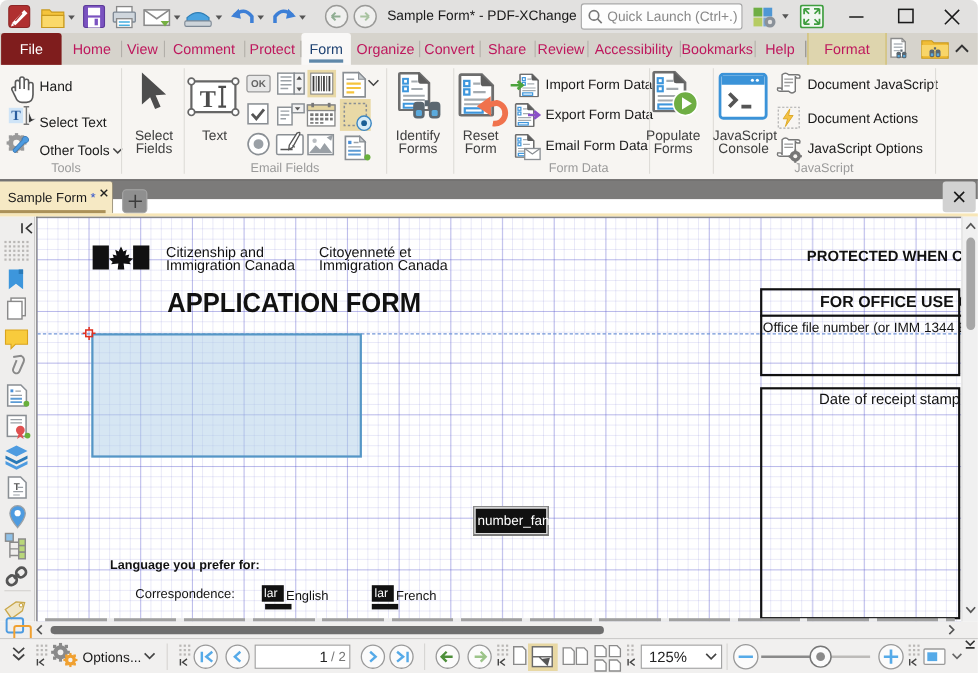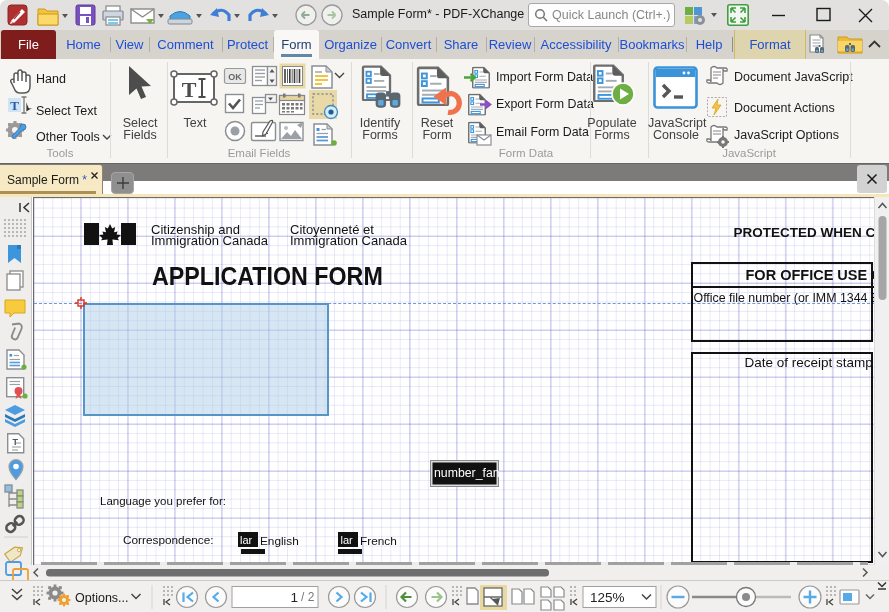--- a/index.html
+++ b/index.html
@@ -5,21 +5,21 @@
 * { margin:0; padding:0; box-sizing:border-box; }
 html,body { width:889px; height:612px; overflow:hidden; }
 body { font-family:"Liberation Sans", sans-serif; position:relative; background:#fff; }
 #app { position:absolute; left:0; top:0; width:889px; height:612px; }
 .abs { position:absolute; }
 
 
 #titlebar { left:0; top:0; width:889px; height:30px; background:#e2e1e0; border-radius:7px 7px 0 0; }
 
 #tabrow { left:0; top:30px; width:889px; height:29px; background:#d6d3cc; }
-.rtab { position:absolute; top:0; height:29px; line-height:29px; text-align:center; font-size:13px; color:#1d4ed8; }
+.rtab { position:absolute; top:0; height:29px; line-height:29px; text-align:center; font-size:13px; color:#be185d; }
 .tsep { position:absolute; top:7px; height:15px; width:1px; background:#b2afa9; }
 
 #ribbon { left:0; top:59px; width:889px; height:104px; background:#f7f5f2; }
 .gsep { position:absolute; top:3px; height:96px; width:1px; background:#dedcd8; }
 .glabel { position:absolute; top:88px; height:14px; font-size:11.5px; color:#9a9a9a; text-align:center; }
 .biglabel { position:absolute; font-size:12.5px; color:#404040; text-align:center; line-height:11.5px; }
 .rowitem { position:absolute; font-size:12.5px; color:#1a1a1a; white-space:nowrap; }
 
 #doctabbar { left:0; top:163px; width:889px; height:18px; background:#7c7b7a; border-top:1px solid #676665; }
 
@@ -577,21 +577,21 @@
         <div class="txt" style="left:52.5px;top:2.5px;font-size:14.5px;font-weight:bold;color:#111">FOR OFFICE USE ONLY</div>
         <div class="abs" style="left:-2px;top:21.5px;width:184px;height:0;border-top:2px solid #111"></div>
         <div class="txt" style="left:0.5px;top:26.8px;font-size:12.4px;color:#111">Office file number (or IMM 1344 E</div>
       </div>
       <div class="abs" style="left:657px;top:154px;width:182px;height:211px;border:2px solid #111">
         <div class="txt" style="left:51.5px;top:1px;font-size:13.5px;color:#111">Date of receipt stamp</div>
       </div>
 
       <div class="abs" style="left:396px;top:262px;width:69px;height:27px;background:#111;border:1px solid #888;box-shadow:0 0 0 1.5px #dcdcdc inset"></div>
       <div class="txt" style="left:400px;top:268px;font-size:12.3px;color:#fff">number_fan</div>
-      <div class="txt" style="left:66px;top:297px;font-size:11.5px;font-weight:normal;color:#111">Language you prefer for:</div>
+      <div class="txt" style="left:66px;top:310px;font-size:11.5px;font-weight:bold;color:#111">Language you prefer for:</div>
       <div class="txt" style="left:89px;top:334.5px;font-size:11.8px;color:#111">Correspondence:</div>
       <div class="abs" style="left:203.5px;top:333.5px;width:20px;height:15px;background:#111"></div>
       <div class="txt" style="left:206px;top:335.5px;font-size:11px;color:#fff">lar</div>
       <div class="txt" style="left:226px;top:335.5px;font-size:11.8px;color:#111">English</div>
       <div class="abs" style="left:304px;top:333.5px;width:20px;height:15px;background:#111"></div>
       <div class="txt" style="left:306.5px;top:335.5px;font-size:11px;color:#fff">lar</div>
       <div class="txt" style="left:326px;top:335.5px;font-size:11.8px;color:#111">French</div>
       <div class="abs" style="left:207px;top:351px;width:24px;height:5px;background:#111"></div>
       <div class="abs" style="left:304px;top:351px;width:24px;height:5px;background:#111"></div>
 

